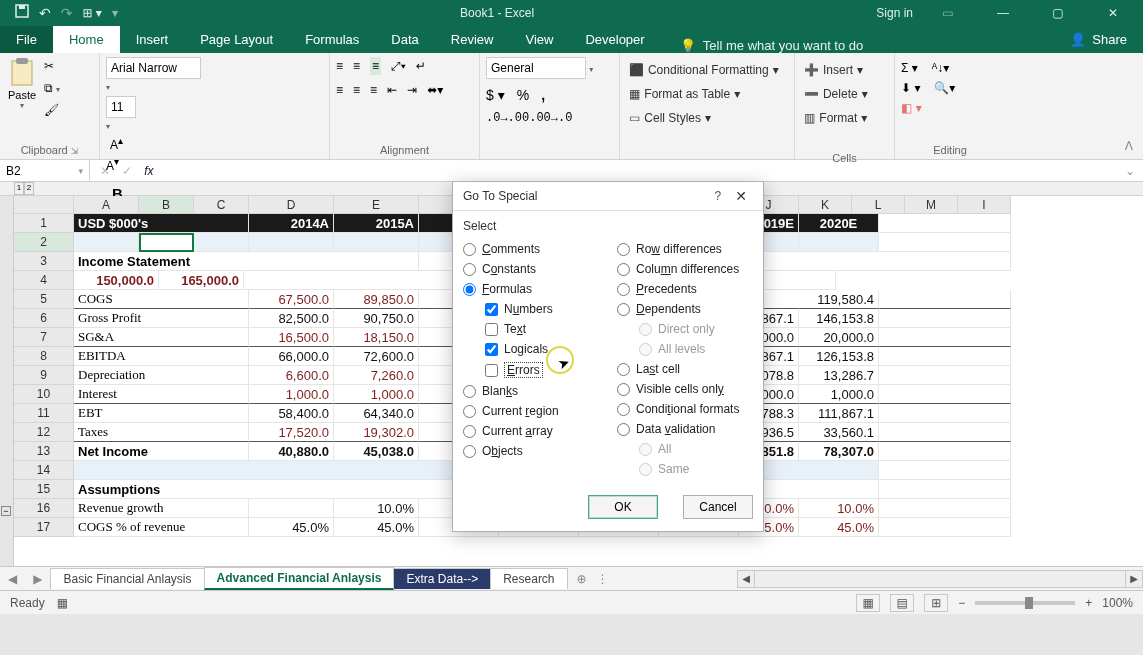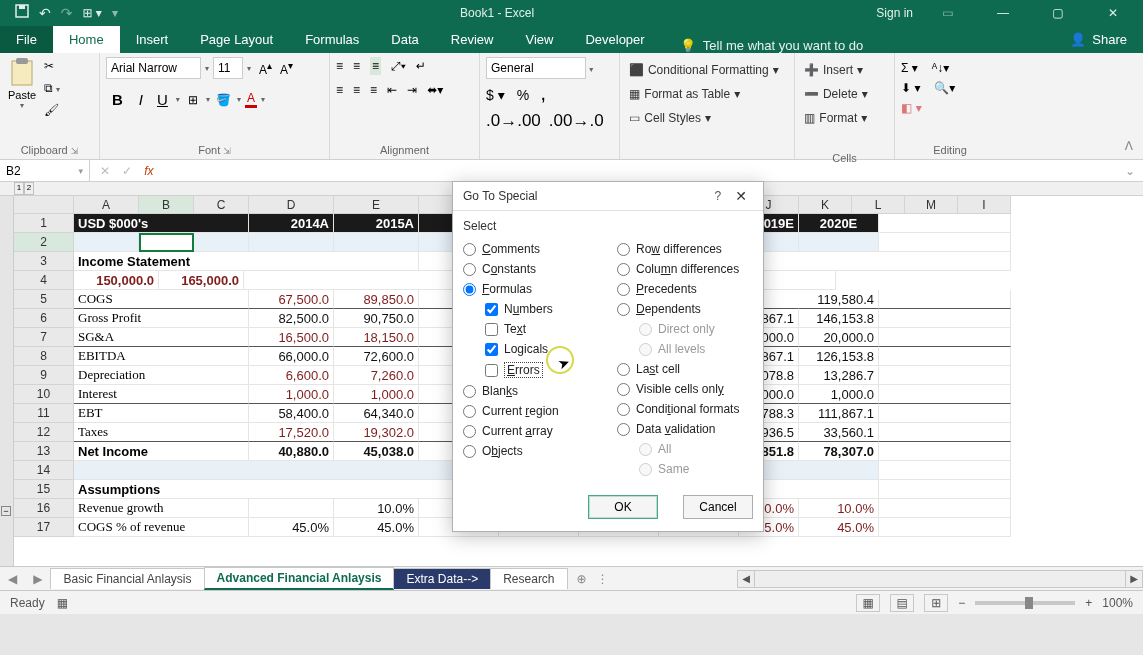--- a/index.html
+++ b/index.html
@@ -55,29 +55,29 @@
     border-right:1px solid #dadada;
     display:flex;
     flex-direction:column;
     justify-content:space-between;
     padding:4px 6px 0 6px;
   }
   .ribbon-group .label { text-align:center; font-size:11px; color:#666; padding:3px 0;margin-top:22px; }
   .ribbon-group .body { flex:1; display:flex; align-items:flex-start; gap:6px; }
   .rb-btn { display:flex; align-items:center; gap:4px; font-size:12px; color:#333; padding:2px 3px; }
   .big { width:32px; height:32px; }
-  .font-row { display:flex; align-items:center; gap:4px; margin-bottom:6px;}
+  .font-row { display:flex; gap:4px; margin-bottom:6px;flex-direction:column;}
   .font-select { height:22px; border:1px solid #ccc; background:#fff; font-size:12px; padding:0 4px;}
   .ribbon .collapse { position:absolute; right:10px; bottom:6px; color:#888; }
 
   
   .fx-row { background:#fff; height:22px; border-bottom:1px solid #d0d0d0; display:flex; align-items:center; }
   .namebox { width:90px; border-right:1px solid #d0d0d0; height:100%; display:flex; align-items:center; padding:0 6px; font-size:12px;}
   .fxicons { display:flex; align-items:center; gap:12px; padding:0 10px; color:#bbb; }
-  .fxlabel { font-style:italic; color:#c2410c; padding-right:6px;}
+  .fxlabel { font-style:italic; color:#0f172a; padding-right:6px;}
 
   
   .sheetwrap { position:relative; background:#fff; height:370px; overflow:hidden; }
   .row-hdr-gutter { position:absolute; left:0; top:0; width:14px; background:#e5e5e5; height:100%; border-right:1px solid #ccc;}
   .col-hdrs { display:flex; margin-left:14px; }
   .col-hdr { height:18px; background:#e9e9e9; border-right:1px solid #d4d4d4; border-bottom:1px solid #d4d4d4; text-align:center; font-size:12px; color:#333; display:flex; align-items:center; justify-content:center;}
   .grid { margin-left:14px; }
   .g-row { display:flex; height:19px; }
   .row-hdr { width:60px; background:#e9e9e9; border-right:1px solid #d4d4d4; border-bottom:1px solid #d4d4d4; text-align:center; font-size:12px; color:#333; display:flex; align-items:center; justify-content:center;}
   .cell { border-right:1px solid #e5e5e5; border-bottom:1px solid #e5e5e5; font-size:13px; padding:0 4px; display:flex; align-items:center; overflow:hidden; white-space:nowrap;}
@@ -267,21 +267,21 @@
   </div>
 
   <div class="ribbon-group" style="width:140px;">
     <div class="body" style="flex-direction:column; gap:8px;">
       <div><input class="font-select" style="width: 100px;" value="General"> <span style="font-size:8px;color:#666;">▾</span></div>
       <div style="display:flex; gap:12px; font-size:14px;">
         <span>$ ▾</span>
         <span>%</span>
         <span style="font-weight:bold;">,</span>
       </div>
-      <div style="display:flex; gap:8px; font-size:17px;">
+      <div style="display:flex; gap:0; font-size:12px;font-family:Liberation Mono, monospace;">
         <span>.0→.00</span>
         <span>.00→.0</span>
       </div>
     </div>
     <div class="label"></div>
   </div>
 
   <div class="ribbon-group" style="width:175px;">
     <div class="body" style="flex-direction:column; gap:6px; padding-top:4px;">
       <div class="rb-btn"><span>⬛</span><span>Conditional Formatting</span> ▾</div>

